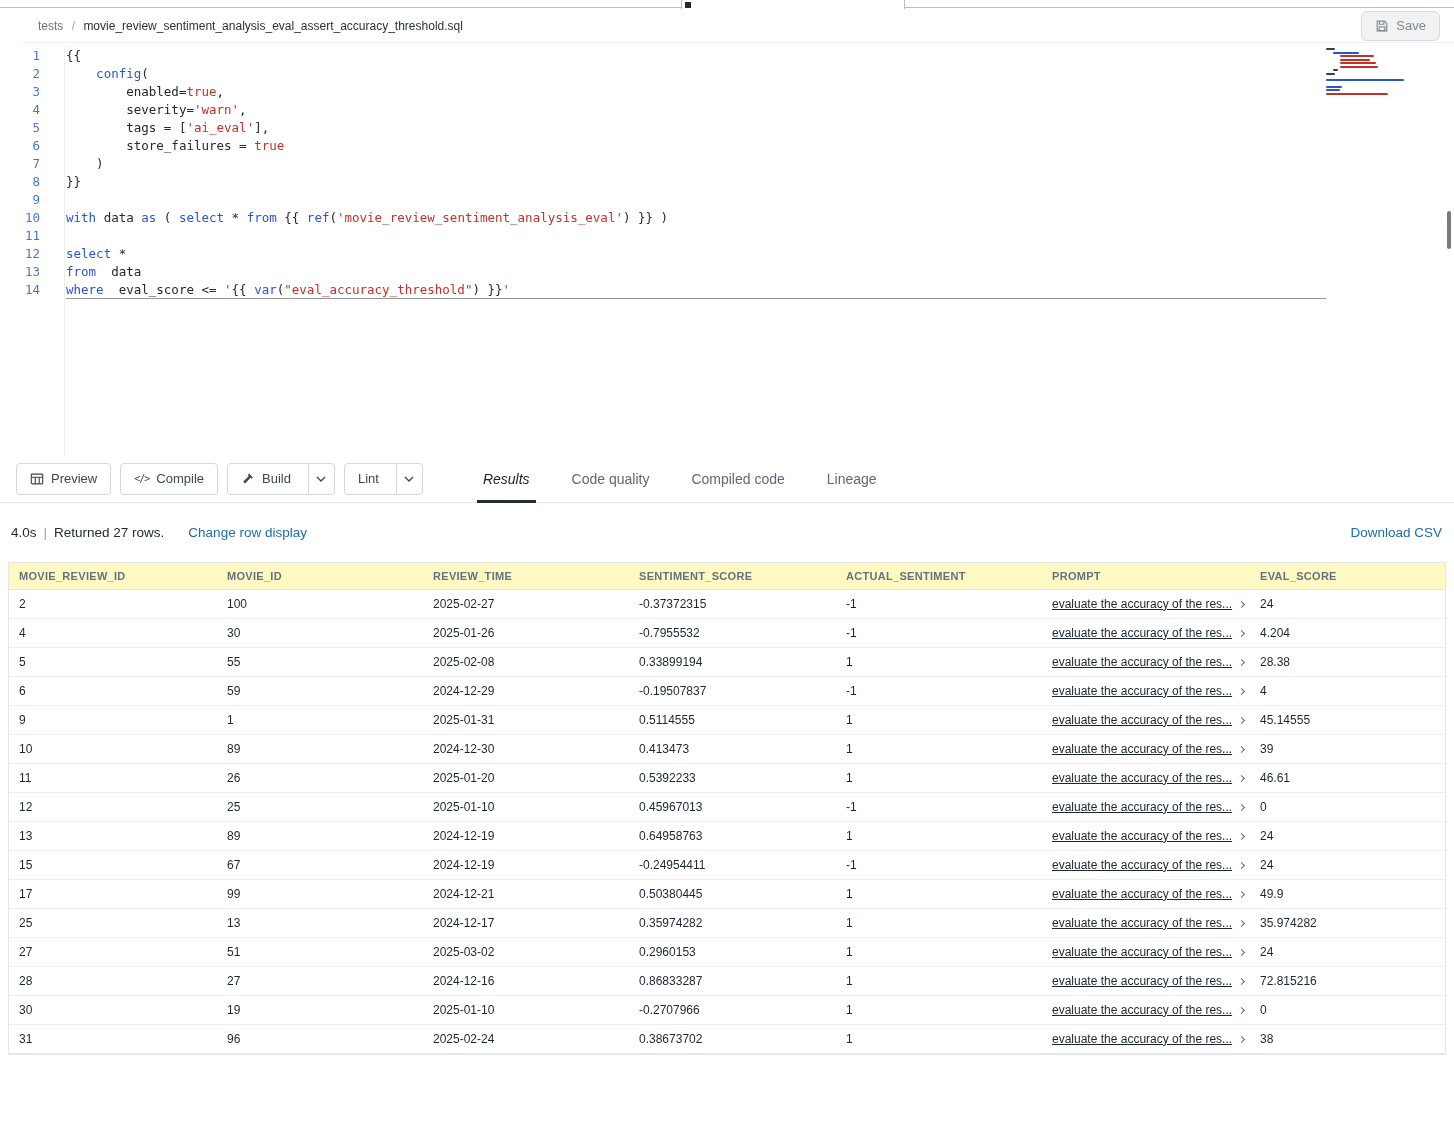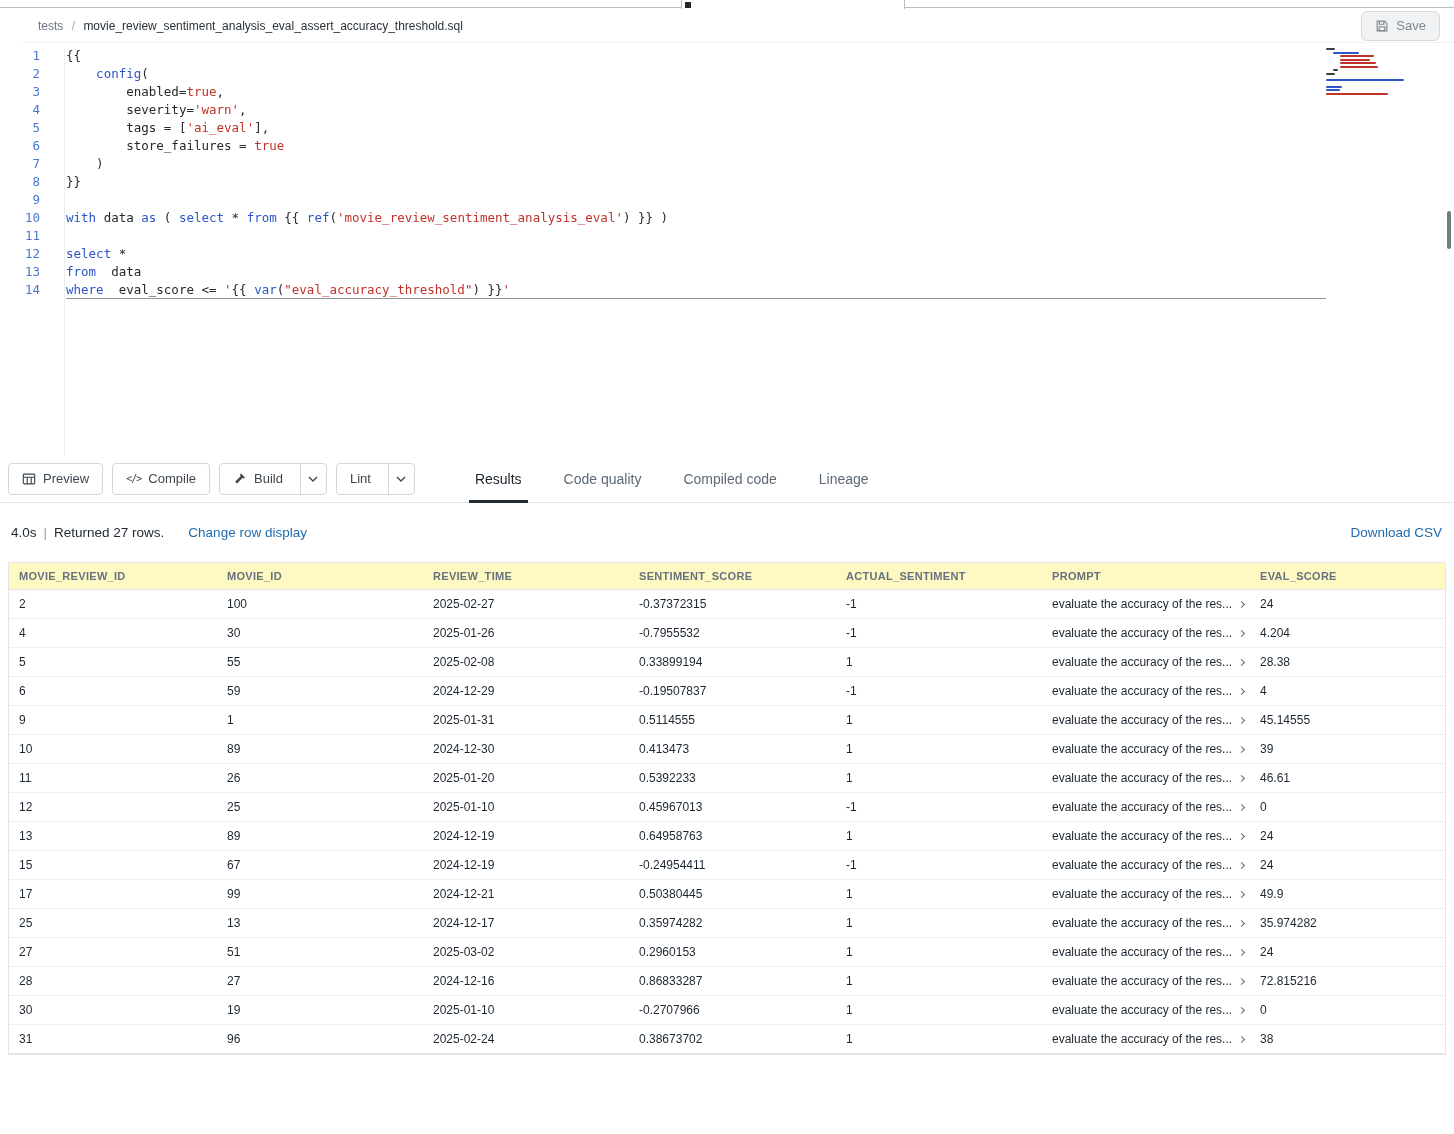--- a/index.html
+++ b/index.html
@@ -42,52 +42,52 @@
 
   
   .minimap { position:absolute; top:5px; right:16px; width:112px; }
   .minimap .mbar { height:2px; margin-bottom:1.5px; border-radius:1px; }
   .mgap { height:3px; }
 
   
   .vthumb { position:absolute; right:3px; top:168px; width:4px; height:38px; background:#4a4f54; opacity:.75; border-radius:2px; }
 
   
-  .band { display:flex; align-items:center; height:48px; padding-left:8px; border-bottom:1px solid #e2e5e8; position:relative; }
+  .band { display:flex; align-items:center; height:48px; padding-left:16px; border-bottom:1px solid #e2e5e8; position:relative; }
   .btn { display:inline-flex; align-items:center; gap:7px; height:32px; padding:0 13px;
     background:#fff; border:1px solid #d2d7db; border-radius:4px; font-size:13px; color:#3d4750;
     margin-right:9px; cursor:pointer; white-space:nowrap; }
   .btn.split { padding:0; }
   .btn.split .btn-main { display:inline-flex; align-items:center; gap:7px; padding:0 10px 0 13px; height:100%; cursor:pointer; }
   .btn.split .btn-caret { display:inline-flex; align-items:center; justify-content:center; width:26px; height:100%;
     border-left:1px solid #d2d7db; cursor:pointer; }
   .icn { display:inline-flex; align-items:center; }
   .code-icn { font-family:"DejaVu Sans Mono", monospace; font-size:10px; color:#3d4750; letter-spacing:-1px; }
 
   .tabs { display:flex; align-items:stretch; height:100%; margin-left:30px; }
   .tab { display:flex; align-items:center; padding:0 6px; margin:0 15px; font-size:14px; color:#5d6974; position:relative; cursor:pointer; }
-  .tab.active { color:#17222b; }
+  .tab.active { color:#17222b;font-style:italic; }
   .tab.active::after { content:""; position:absolute; left:0; right:0; bottom:-1px; height:3px; background:#222b33; }
 
   
   .statusbar { display:flex; align-items:center; height:59px; padding:0 12px 0 11px; font-size:13.5px; color:#222b33; }
   .statusbar .pipe { color:#9aa2a9; margin:0 7px; }
   .link { color:#1f6cb0; cursor:pointer; }
   .change-display { margin-left:24px; }
   .download { margin-left:auto; }
 
   
   .table-wrap { margin:0 8px; border:1px solid #e4e7e9; }
   table { width:100%; border-collapse:collapse; table-layout:fixed; }
   thead th { background:#fef9c3; height:26px; text-align:left; font-size:11px; font-weight:700;
     color:#66727d; letter-spacing:.3px; padding:0 8px 0 10px; border-bottom:1px solid #e4e7e9; white-space:nowrap; overflow:hidden; }
   tbody td { height:29px; font-size:12px; color:#1c2630; padding:0 8px 0 10px; border-bottom:1px solid #eceeef;
     white-space:nowrap; overflow:hidden; }
   tbody tr:last-child td { border-bottom:1px solid #e4e7e9; }
-  .prompt-cell { cursor:pointer; }
+  .prompt-cell { cursor:pointer;text-decoration:underline; }
   .prompt-chevron { display:inline-block; width:5px; height:5px; border-top:1.5px solid #5f6b76; border-right:1.5px solid #5f6b76;
     transform:rotate(45deg); margin-left:7px; vertical-align:1px; }
 </style>
 </head>
 <body>
 
 <div class="tabstrip">
   <div class="seg left"></div>
   <div class="active-tab">
     <div class="tab-glyph"></div>

